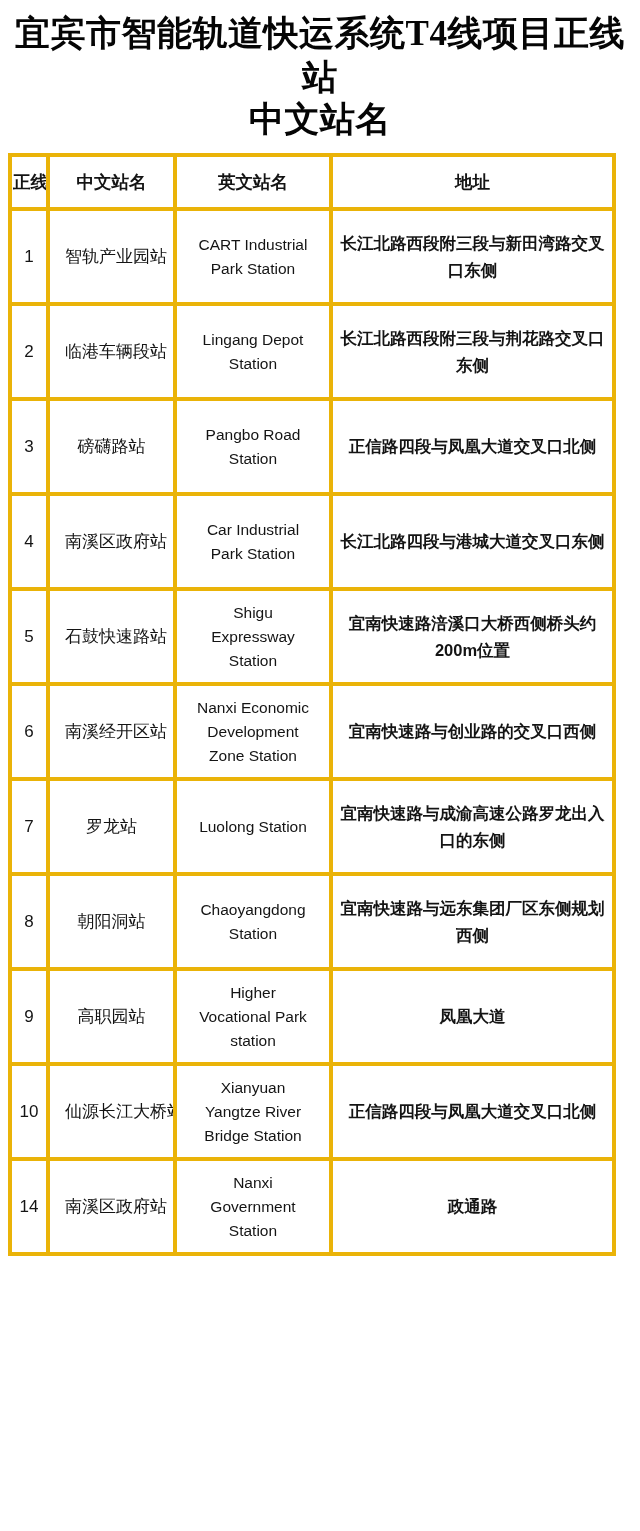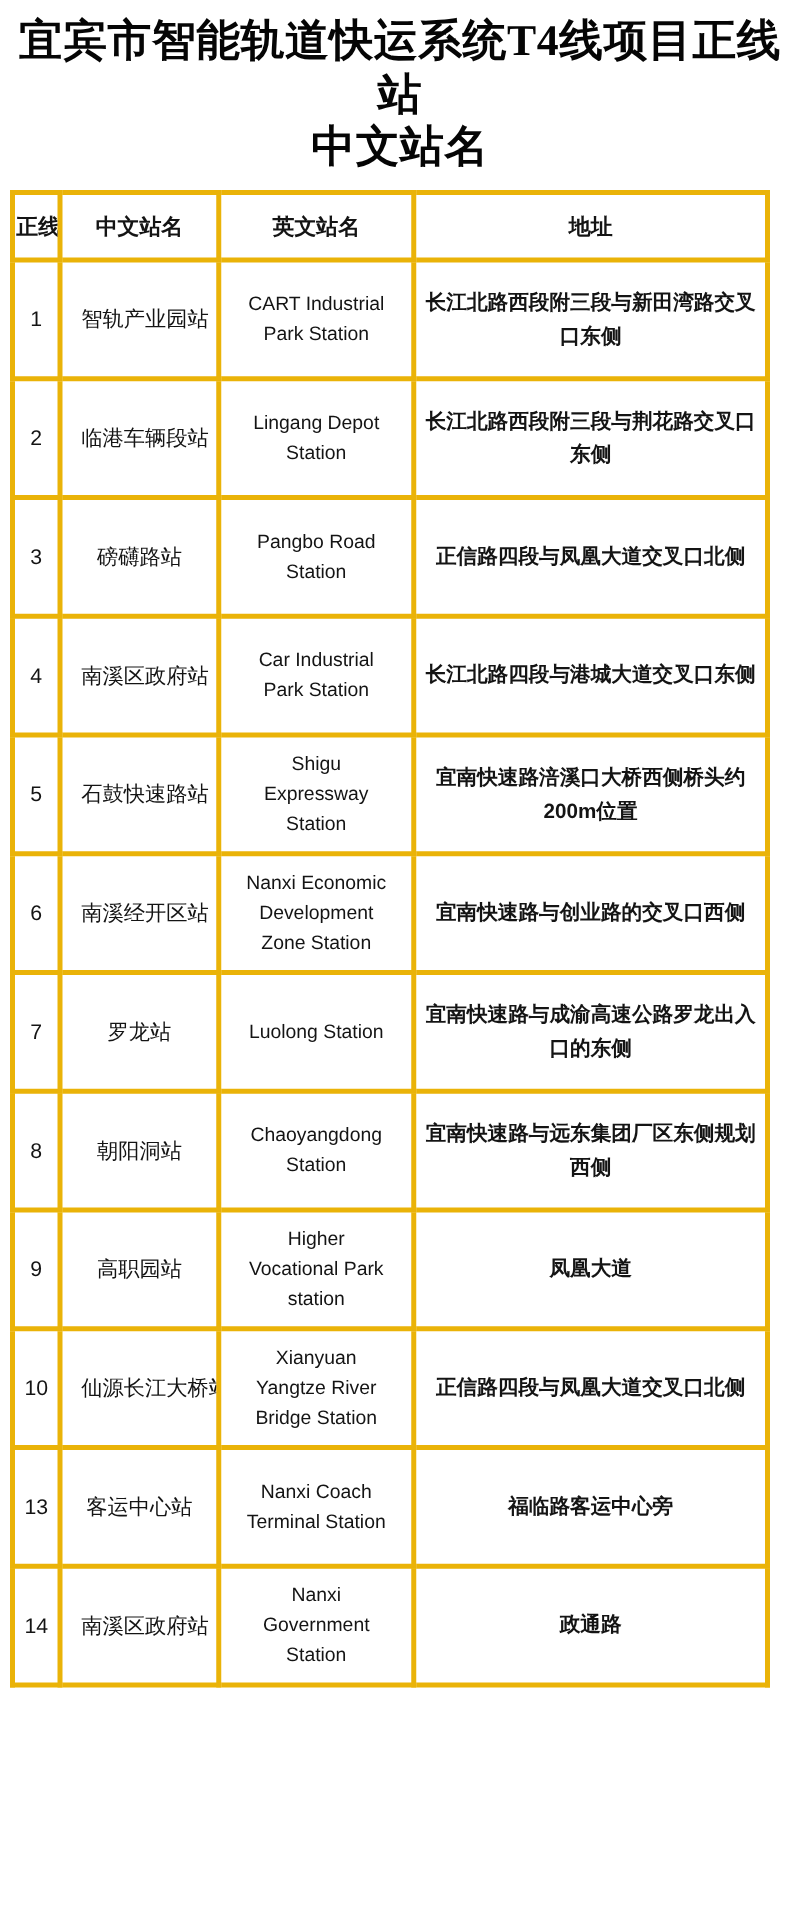--- a/index.html
+++ b/index.html
@@ -165,26 +165,20 @@
 
   <tr>
     <td class="c-no">10</td>
     <td class="c-cn">仙源长江大桥站</td>
     <td class="c-en">Xianyuan Yangtze River Bridge Station</td>
     <td class="c-addr">正信路四段与凤凰大道交叉口北侧</td>
   </tr>
 
 
 
-  <tr>
-    <td class="c-no">13</td>
-    <td class="c-cn">客运中心站</td>
-    <td class="c-en">Nanxi Coach Terminal Station</td>
-    <td class="c-addr">福临路客运中心旁</td>
-  </tr>
 
   <tr>
     <td class="c-no">14</td>
     <td class="c-cn">南溪区政府站</td>
     <td class="c-en">Nanxi Government Station</td>
     <td class="c-addr">政通路</td>
   </tr>
 </tbody>
   </table>
 

